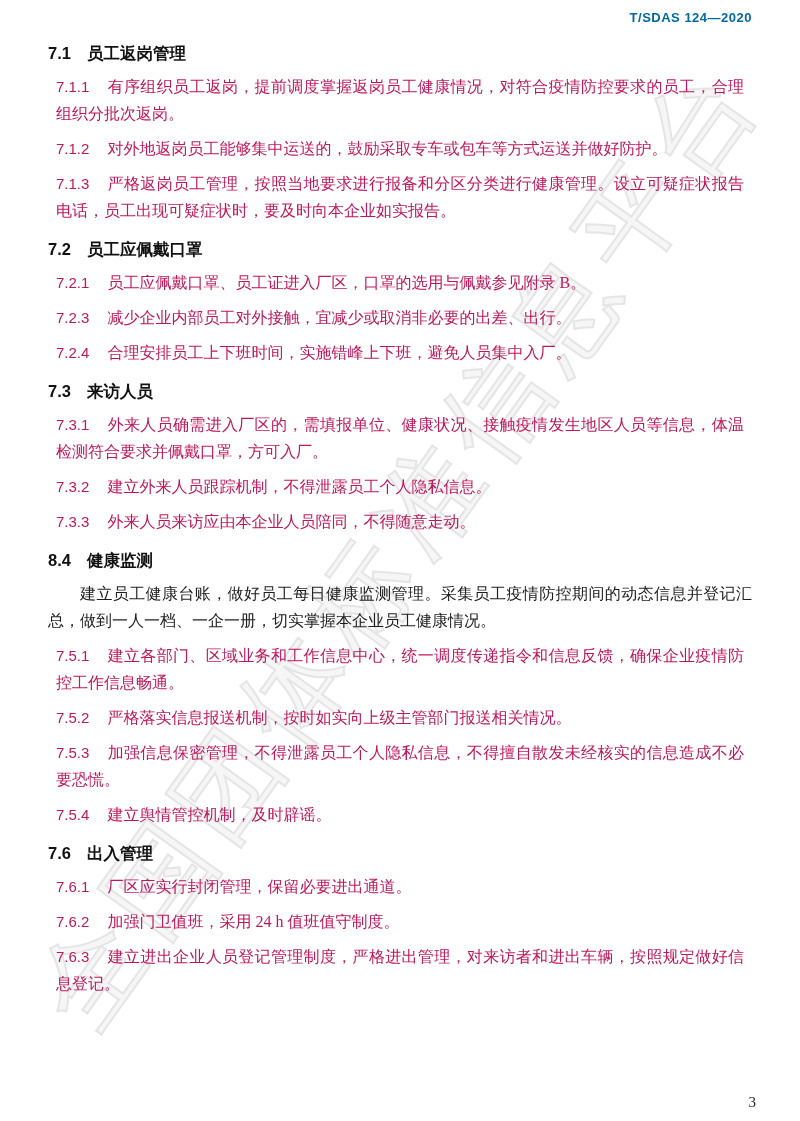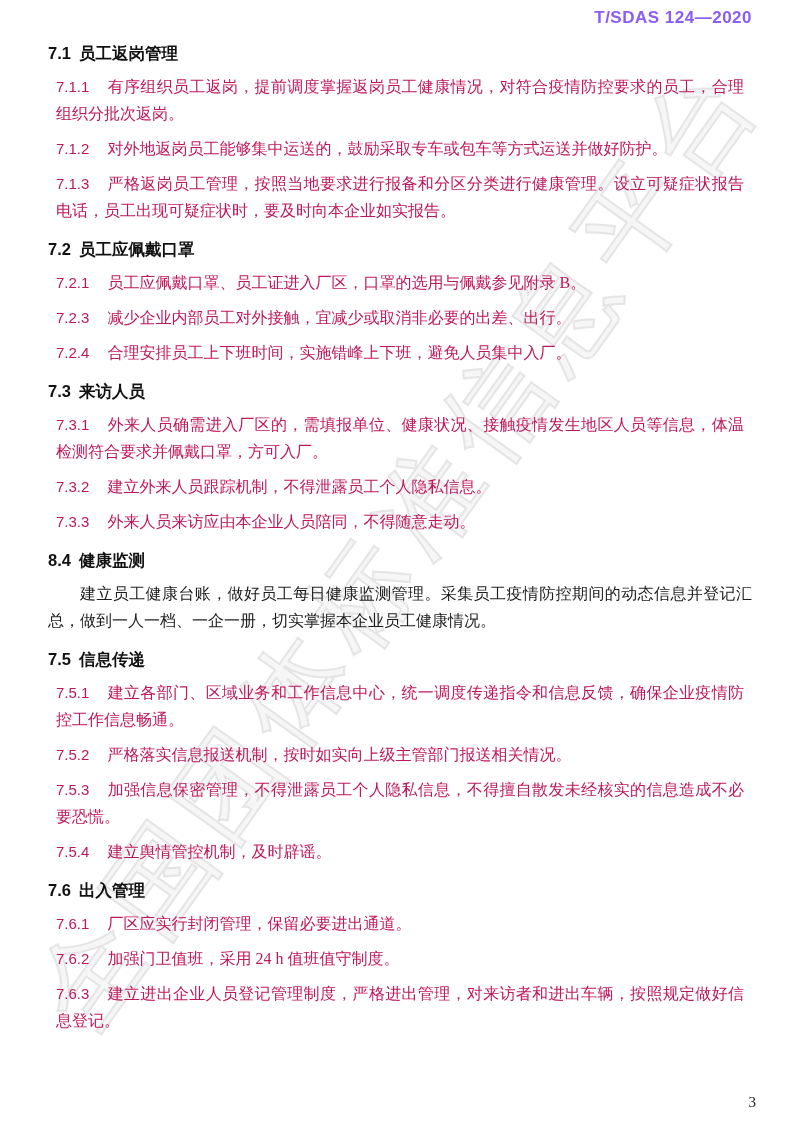--- a/index.html
+++ b/index.html
@@ -29,34 +29,34 @@
     -webkit-text-stroke:2px #e5e5e5;
     z-index:0;
     pointer-events:none;
     user-select:none;
   }
   .content{position:relative;z-index:1;}
   .doc-header{
     text-align:right;
     font-family:"Liberation Sans", sans-serif;
     font-weight:600;
-    font-size:17px;
+    font-size:13px;
     line-height:20px;
     letter-spacing:0.5px;
-    color:#8b5cf6;
+    color:#0369a1;
   }
   h2.sec{
     margin:14px 0 9px 0;
     font-family:"Liberation Sans", sans-serif;
     font-weight:700;
     font-size:16.5px;
     line-height:22px;
     color:#111;
   }
-  h2.sec .hnum{margin-right:8px;font-weight:700;}
+  h2.sec .hnum{margin-right:16px;font-weight:700;}
   h2.sec.big-gap{margin-top:30px;}
   p.clause{
     margin:8px;
     font-size:16px;
     line-height:27px;
     text-align:justify;
     color:#be185d;
   }
   p.clause .cnum{
     font-family:"Liberation Sans", sans-serif;
@@ -103,21 +103,20 @@
     <p class="clause"><span class="cnum">7.2.4</span><span>合理安排员工上下班时间，实施错峰上下班，避免人员集中入厂。</span></p>
 
     <h2 class="sec"><span class="hnum">7.3</span><span>来访人员</span></h2>
     <p class="clause"><span class="cnum">7.3.1</span><span>外来人员确需进入厂区的，需填报单位、健康状况、接触疫情发生地区人员等信息，体温检测符合要求并佩戴口罩，方可入厂。</span></p>
     <p class="clause"><span class="cnum">7.3.2</span><span>建立外来人员跟踪机制，不得泄露员工个人隐私信息。</span></p>
     <p class="clause"><span class="cnum">7.3.3</span><span>外来人员来访应由本企业人员陪同，不得随意走动。</span></p>
 
     <h2 class="sec"><span class="hnum">8.4</span><span>健康监测</span></h2>
     <p class="indent-para">建立员工健康台账，做好员工每日健康监测管理。采集员工疫情防控期间的动态信息并登记汇总，做到一人一档、一企一册，切实掌握本企业员工健康情况。</p>
 
-    <h2 class="sec"><span class="hnum">7.5</span><span>信息传递</span></h2>
     <p class="clause"><span class="cnum">7.5.1</span><span>建立各部门、区域业务和工作信息中心，统一调度传递指令和信息反馈，确保企业疫情防控工作信息畅通。</span></p>
     <p class="clause"><span class="cnum">7.5.2</span><span>严格落实信息报送机制，按时如实向上级主管部门报送相关情况。</span></p>
     <p class="clause"><span class="cnum">7.5.3</span><span>加强信息保密管理，不得泄露员工个人隐私信息，不得擅自散发未经核实的信息造成不必要恐慌。</span></p>
     <p class="clause"><span class="cnum">7.5.4</span><span>建立舆情管控机制，及时辟谣。</span></p>
 
     <h2 class="sec"><span class="hnum">7.6</span><span>出入管理</span></h2>
     <p class="clause"><span class="cnum">7.6.1</span><span>厂区应实行封闭管理，保留必要进出通道。</span></p>
     <p class="clause"><span class="cnum">7.6.2</span><span>加强门卫值班，采用 24 h 值班值守制度。</span></p>
     <p class="clause"><span class="cnum">7.6.3</span><span>建立进出企业人员登记管理制度，严格进出管理，对来访者和进出车辆，按照规定做好信息登记。</span></p>
 

